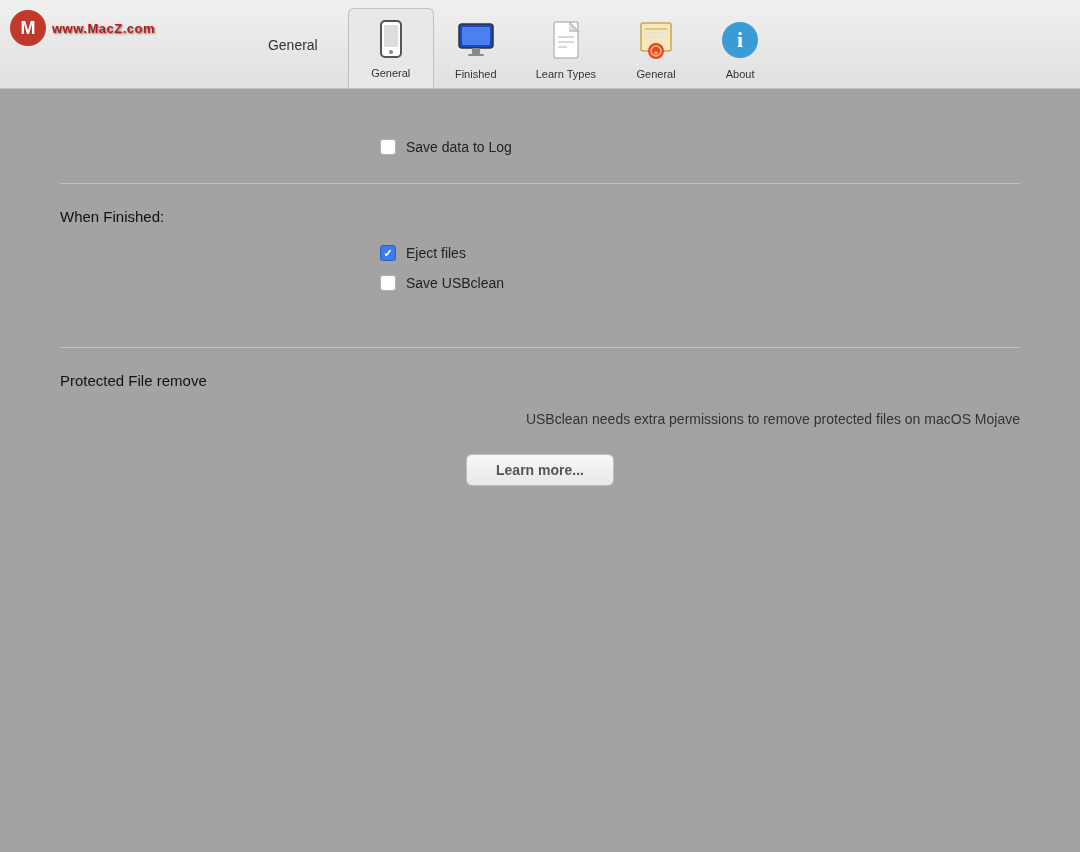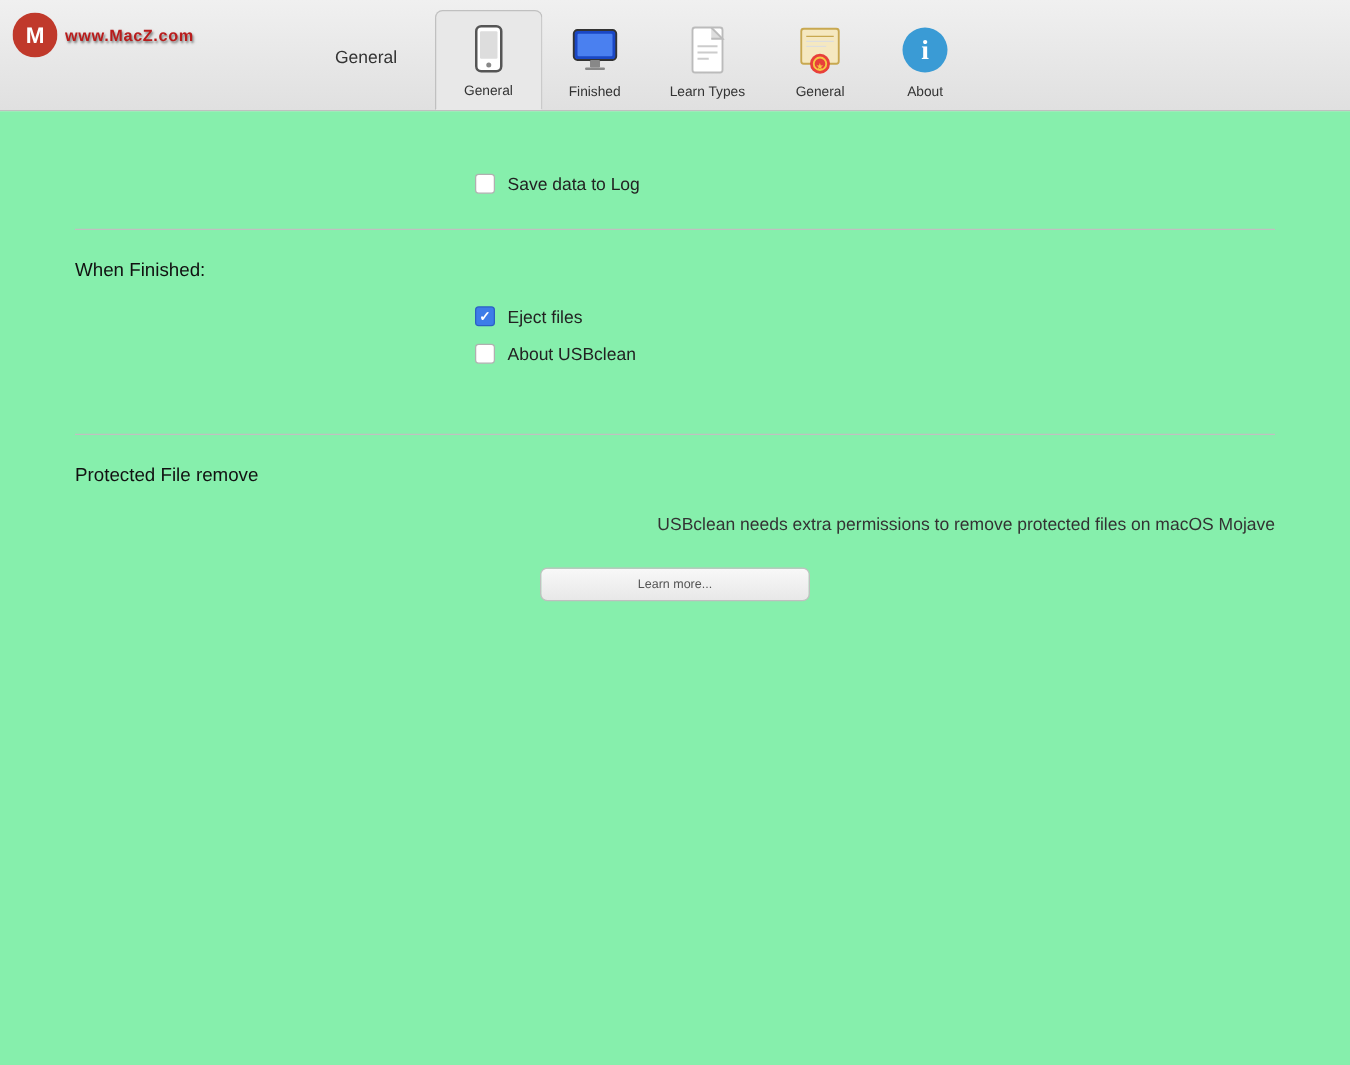--- a/index.html
+++ b/index.html
@@ -106,21 +106,21 @@
       white-space: nowrap;
     }
 
     
     .content {
       flex: 1;
       padding: 30px 60px;
       display: flex;
       flex-direction: column;
       gap: 0;
-      background: #86efac;
+      background: #a3a3a3;
     }
 
     
     .checkbox-section {
       display: flex;
       flex-direction: column;
       align-items: center;
       gap: 14px;
       margin-bottom: 28px;
       margin-top: 20px;
@@ -194,25 +194,26 @@
       margin-bottom: 24px;
     }
 
     .learn-more-btn {
       display: block;
       margin: 0 auto;
       padding: 7px 24px;
       border: 1px solid #c0c0c0;
       border-radius: 6px;
       background: linear-gradient(180deg, #f8f8f8 0%, #e8e8e8 100%);
-      font-size: 10px;
+      font-size: 14px;
       color: #555;
       cursor: pointer;
       text-align: center;
-      width: 216px;
+      width: 148px;
+      font-weight: bold;
     }
 
     
     .icon-general svg,
     .icon-display svg,
     .icon-filetypes svg,
     .icon-updates svg,
     .icon-license svg,
     .icon-about svg {
       width: 42px;
@@ -323,21 +324,21 @@
     <div class="when-finished-section">
       <div class="section-header">When Finished:</div>
 
       <div class="checkbox-section">
         <div class="checkbox-row">
           <div class="checkbox checked"></div>
           <span class="checkbox-label">Eject files</span>
         </div>
         <div class="checkbox-row">
           <div class="checkbox"></div>
-          <span class="checkbox-label">About USBclean</span>
+          <span class="checkbox-label">Save USBclean</span>
         </div>
       </div>
     </div>
 
     <div class="divider"></div>
 
     <div class="protected-section">
       <div class="section-header">Protected File remove</div>
       <p class="protected-desc">USBclean needs extra permissions to remove protected files on macOS Mojave</p>
       <button class="learn-more-btn">Learn more...</button>

